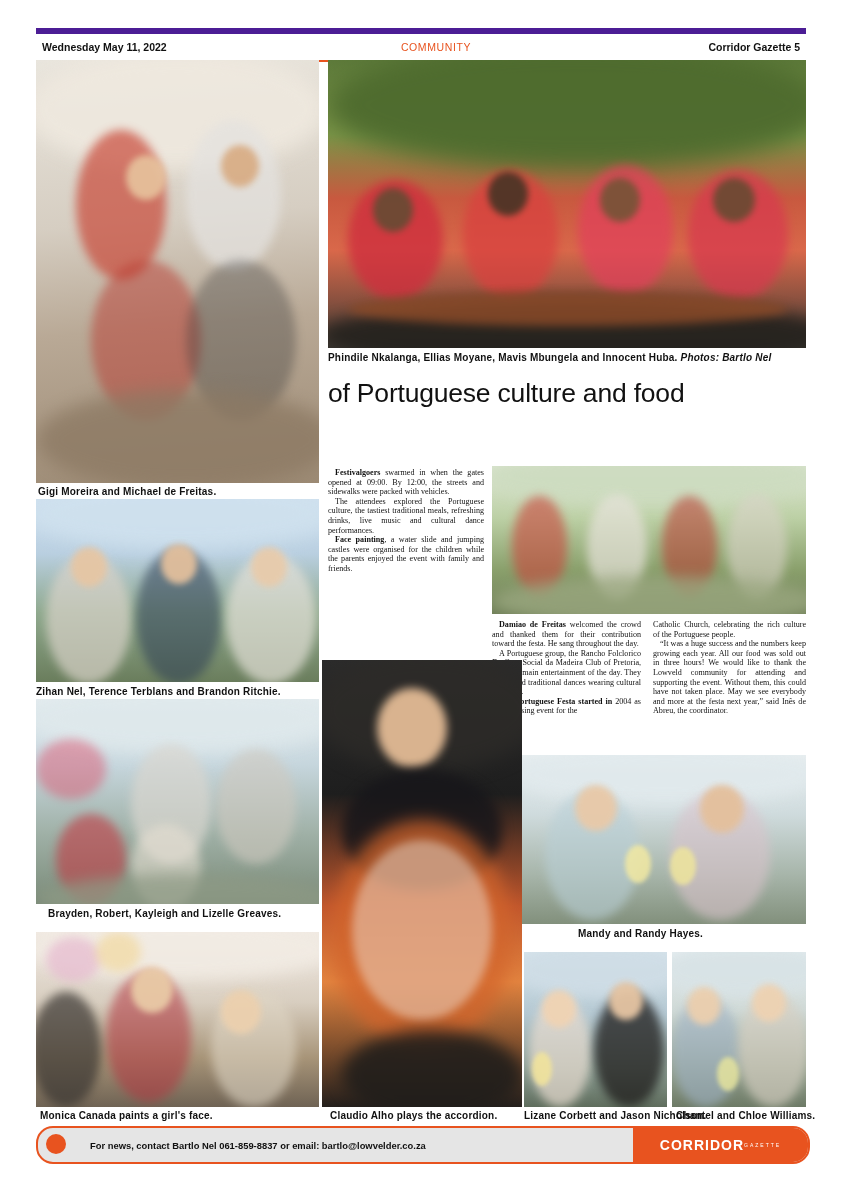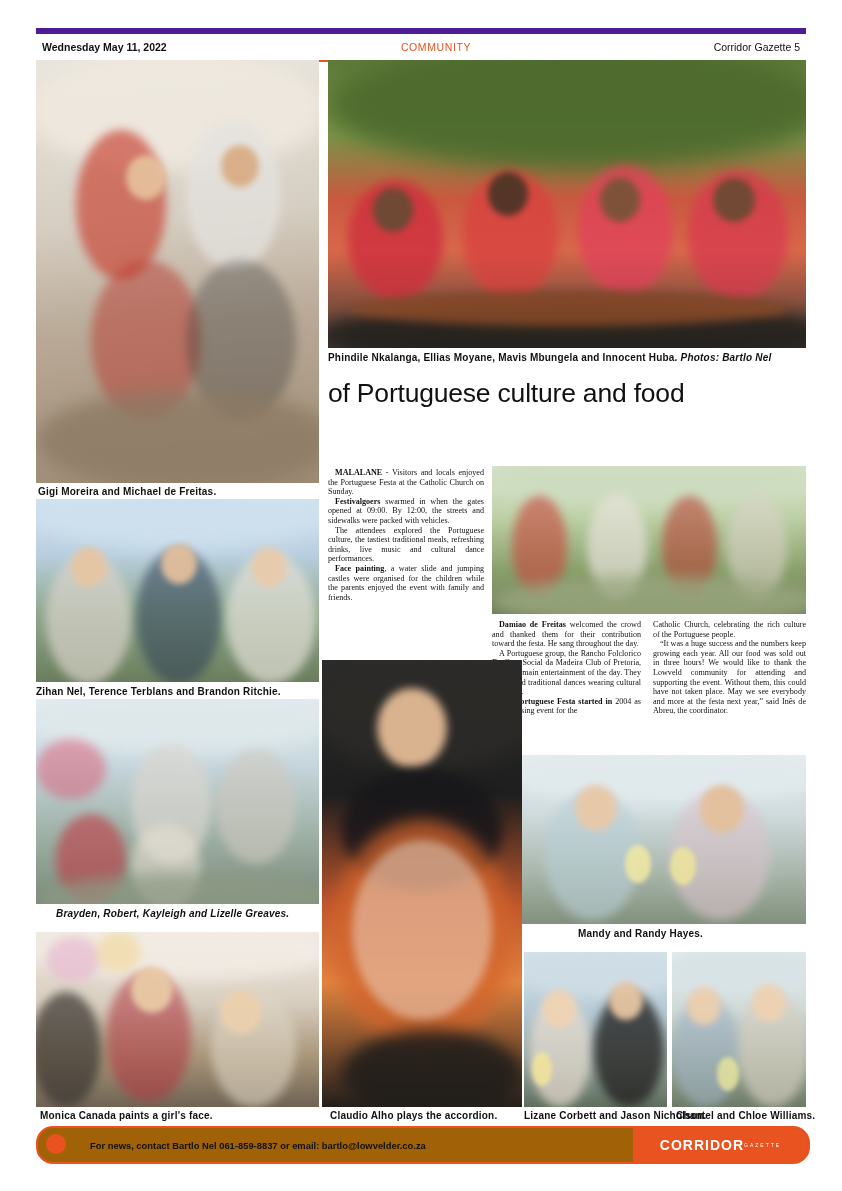--- a/index.html
+++ b/index.html
@@ -20,21 +20,21 @@
     border-top:6px solid #4c1d95;border-bottom:2px solid #e8531f;
     display:flex;align-items:center;
   }
   .header .date{
     font-size:10.5px;font-weight:bold;color:#111;padding-left:6px;width:230px;
   }
   .header .section{
     flex:1;text-align:center;font-size:10.5px;color:#e8531f;letter-spacing:.6px;
   }
   .header .masthead{
-    width:200px;text-align:right;padding-right:6px;font-size:10.5px;font-weight:normal;color:#111;
+    width:200px;text-align:right;padding-right:6px;font-size:10.5px;font-weight:bold;color:#111;
   }
   
   .photo{
     position:absolute;background:#cfcfcf;overflow:hidden;
   }
   .cap{
     position:absolute;font-size:10px;color:#111;font-weight:bold;
     letter-spacing:.2px;
   }
   .cap .ital{font-style:italic;}
@@ -52,21 +52,21 @@
   .col{
     position:absolute;font-family:"Liberation Serif", serif;
     font-size:8.1px;line-height:9.6px;color:#111;text-align:justify;
   }
   .col p{margin:0;}
   .col p.ind{text-indent:7px;}
   .col b{font-weight:bold;}
   
   .footer{
     position:absolute;left:36px;top:1126px;width:770px;height:34px;
-    border:2px solid #e8531f;border-radius:17px;background:#a16207;
+    border:2px solid #e8531f;border-radius:17px;background:#e5e5e5;
     display:flex;align-items:center;overflow:hidden;
   }
   .footer .ftext{
     padding-left:52px;font-size:9.4px;font-weight:bold;color:#111;flex:1;
   }
   .footer .fdot{
     position:absolute;left:8px;top:6px;width:20px;height:20px;border-radius:50%;
     background:#e8531f;
   }
   .footer .flogo{
@@ -130,21 +130,20 @@
   <div class="cap" style="left:328px;top:352px;">
     <span>Phindile Nkalanga, Ellias Moyane, Mavis Mbungela and Innocent Huba.</span>
     <span class="ital"> Photos: Bartlo Nel</span>
   </div>
 
   <div class="headline">
     <div>of Portuguese culture and food</div>
   </div>
 
   <div class="col" style="left:328px;top:468px;width:156px;">
-    <p class="ind"><b>MALALANE</b> - Visitors and locals enjoyed the Portuguese Festa at the Catholic Church on Sunday.</p>
     <p class="ind"><b>Festivalgoers</b> swarmed in when the gates opened at 09:00. By 12:00, the streets and sidewalks were packed with vehicles.</p>
     <p class="ind">The attendees explored the Portuguese culture, the tastiest traditional meals, refreshing drinks, live music and cultural dance performances.</p>
     <p class="ind"><b>Face painting</b>, a water slide and jumping castles were organised for the children while the parents enjoyed the event with family and friends.</p>
   </div>
 
   <div class="photo ph-c" style="left:492px;top:466px;width:314px;height:148px;">
     <div class="blobs">
       <i style="left:-10px;top:-20px;width:340px;height:60px;background:#cddcc0;opacity:.9;filter:blur(8px)"></i>
       <i style="left:20px;top:30px;width:55px;height:100px;background:#c9463c;opacity:.6"></i>
       <i style="left:95px;top:28px;width:60px;height:105px;background:#e6e2da;opacity:.7"></i>
@@ -181,21 +180,21 @@
     <div class="blobs">
       <i style="left:-10px;top:-15px;width:310px;height:70px;background:#dfe9ec;opacity:.9;filter:blur(9px)"></i>
       <i style="left:0px;top:40px;width:70px;height:60px;background:#e04f6a;opacity:.45"></i>
       <i style="left:95px;top:45px;width:80px;height:120px;background:#d9d6cf;opacity:.7"></i>
       <i style="left:180px;top:50px;width:80px;height:115px;background:#cfc9bf;opacity:.6"></i>
       <i style="left:20px;top:115px;width:70px;height:90px;background:#c03a43;opacity:.6"></i>
       <i style="left:95px;top:125px;width:70px;height:85px;background:#e6dfd2;opacity:.6"></i>
       <i style="left:0px;top:175px;width:300px;height:50px;background:#8e9a85;opacity:.75;filter:blur(7px)"></i>
     </div>
   </div>
-  <div class="cap" style="left:56px;top:908px;font-style:italic;">Brayden, Robert, Kayleigh and Lizelle Greaves.</div>
+  <div class="cap" style="left:48px;top:908px;">Brayden, Robert, Kayleigh and Lizelle Greaves.</div>
 
   <div class="photo ph-h" style="left:520px;top:755px;width:286px;height:169px;">
     <div class="blobs">
       <i style="left:-10px;top:-10px;width:310px;height:60px;background:#e1eaed;opacity:.9;filter:blur(8px)"></i>
       <i style="left:25px;top:35px;width:95px;height:130px;background:#b9cfd6;opacity:.6"></i>
       <i style="left:150px;top:35px;width:100px;height:130px;background:#d9c3cb;opacity:.6"></i>
       <i style="left:55px;top:30px;width:42px;height:46px;background:#e9c9a8;opacity:.95;filter:blur(3px)"></i>
       <i style="left:180px;top:30px;width:44px;height:48px;background:#e4c09c;opacity:.95;filter:blur(3px)"></i>
       <i style="left:105px;top:90px;width:26px;height:38px;background:#f2e9a2;opacity:.85;filter:blur(2px)"></i>
       <i style="left:150px;top:92px;width:26px;height:38px;background:#eee59c;opacity:.85;filter:blur(2px)"></i>

